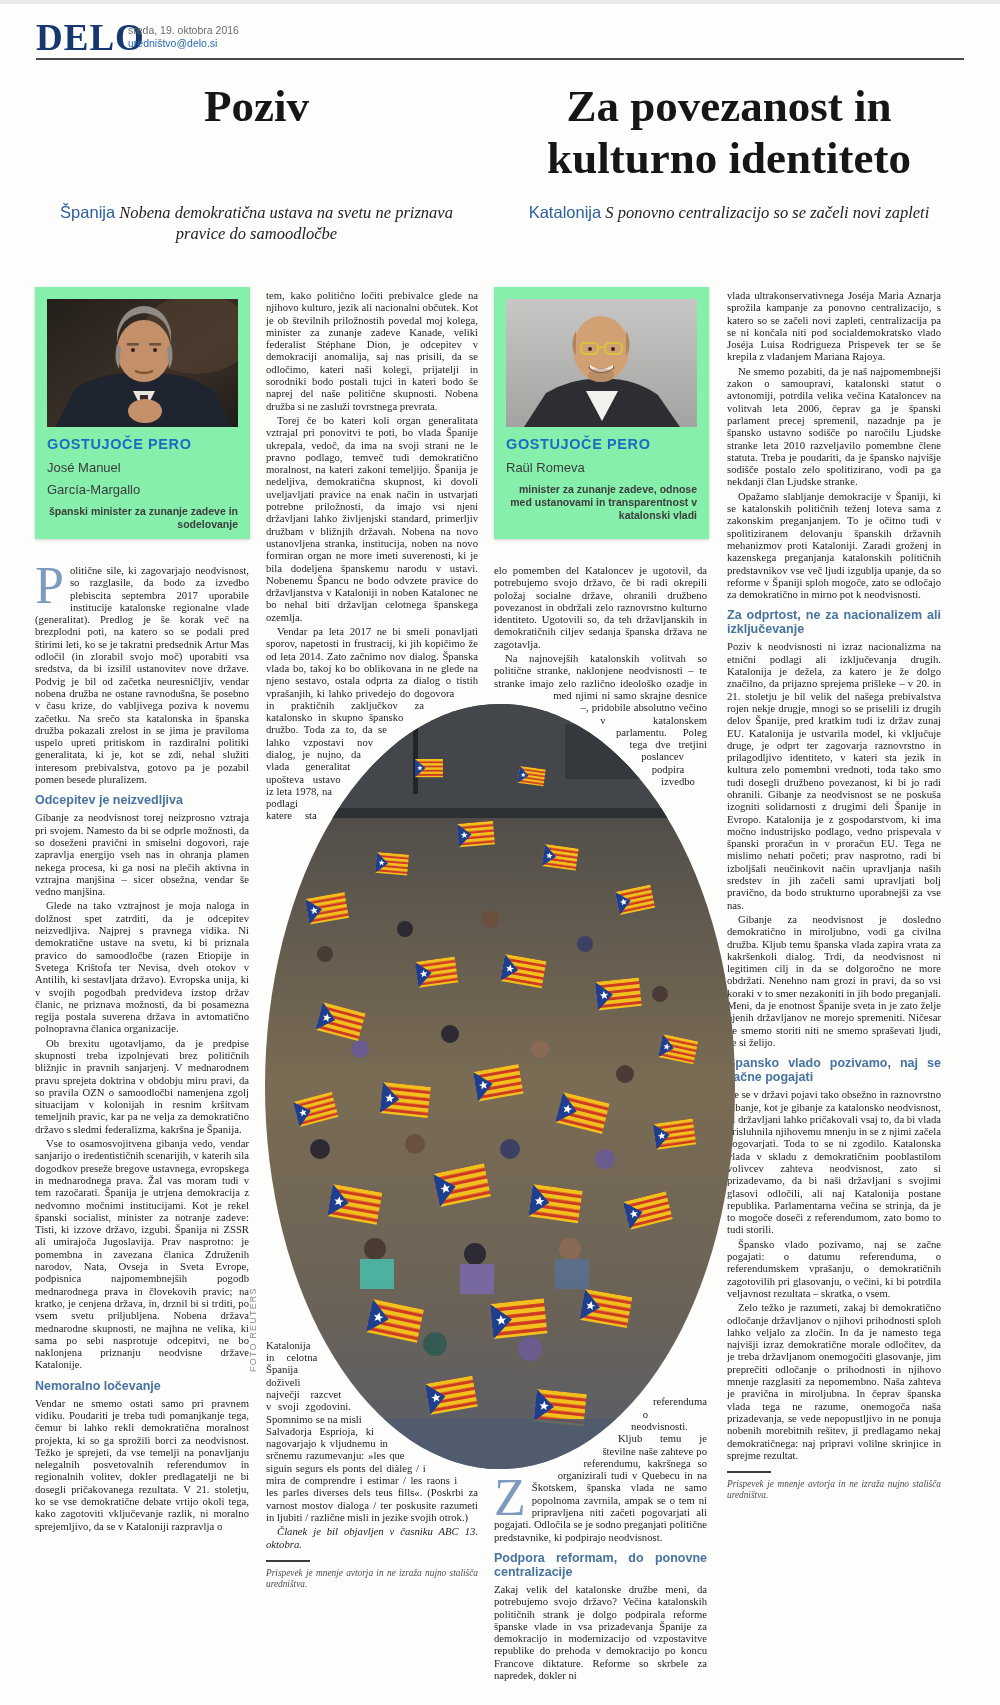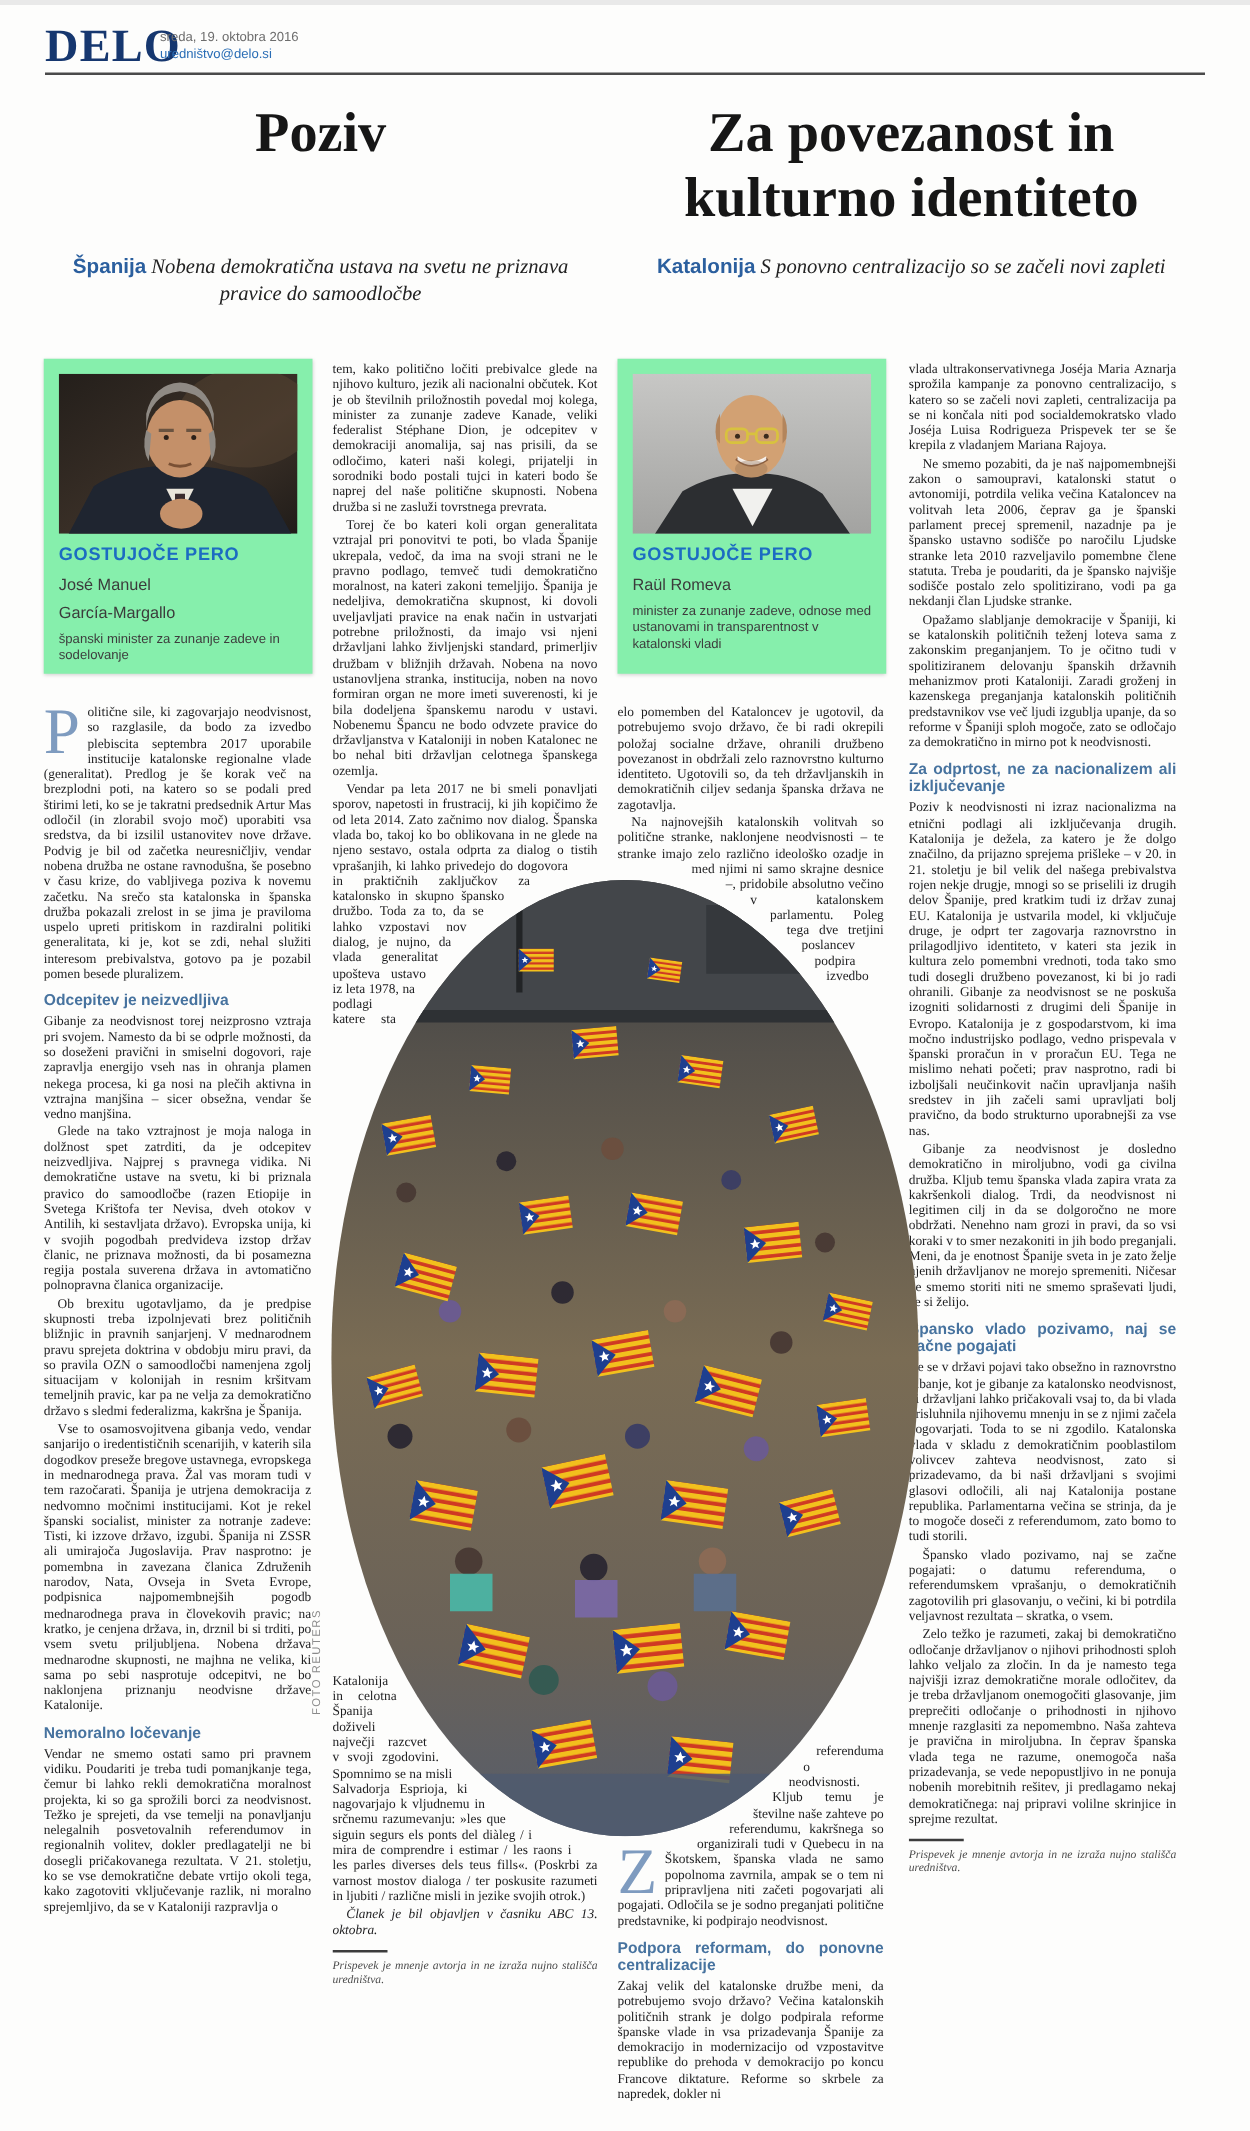--- a/index.html
+++ b/index.html
@@ -18,33 +18,33 @@
   
   .headline{position:absolute;top:76px;text-align:center;font-family:"Liberation Serif",serif;
         font-weight:600;font-size:45px;line-height:52px;color:#161616;}
   .headline.left{left:35px;width:443px;}
   .headline.right{left:494px;width:470px;}
   .kicker{position:absolute;top:198px;text-align:center;font-size:16.5px;line-height:21px;
         font-style:italic;color:#222;}
   .kicker.left{left:45px;width:423px;}
   .kicker.right{left:514px;width:430px;}
   .kicker b{font-style:normal;font-family:"Liberation Sans",sans-serif;
-        font-weight:bold;color:#2b5f9e;}
+        font-weight:normal;color:#2b5f9e;}
   
   .authorbox{position:absolute;top:283px;width:215px;height:252px;background:#86efac;
         box-shadow:0 1px 3px rgba(0,0,0,.18);padding:0;}
   .authorbox.left{left:35px;} .authorbox.right{left:494px;}
   .authorbox .inner{padding:12px 12px 0 12px;}
   .authorbox svg{display:block;width:191px;height:128px;}
   .guest-tag{font-family:"Liberation Sans",sans-serif;font-weight:bold;font-size:14.5px;
         letter-spacing:.6px;color:#1c6cc2;margin:9px 0 5px;}
   .author-name{font-family:"Liberation Sans",sans-serif;font-size:13px;line-height:22px;
         color:#3b3b3b;}
-  .author-role{font-family:"Liberation Sans",sans-serif;font-weight:normal;font-size:10.5px;
-        line-height:13px;color:#3d3d3d;margin-top:4px;}
+  .author-role{font-family:"Liberation Sans",sans-serif;font-weight:bold;font-size:10.5px;
+        line-height:13px;color:#3d3d3d;margin-top:4px;text-align:right;}
   
   .col{position:absolute;font-size:10.7px;line-height:12.3px;text-align:justify;
         overflow:hidden;}
   .col p{margin:0 0 2px;}
   .col p.ind{text-indent:11px;}
   .subhead{font-family:"Liberation Sans",sans-serif;font-weight:bold;font-size:12.5px;
         line-height:14px;color:#47739f;margin:8px 0 4px;}
   .dropcap{float:left;font-family:"Liberation Serif",serif;font-size:52px;line-height:41px;
         color:#7e9bbf;padding:1px 6px 0 0;}
   .closing{font-style:italic;}

